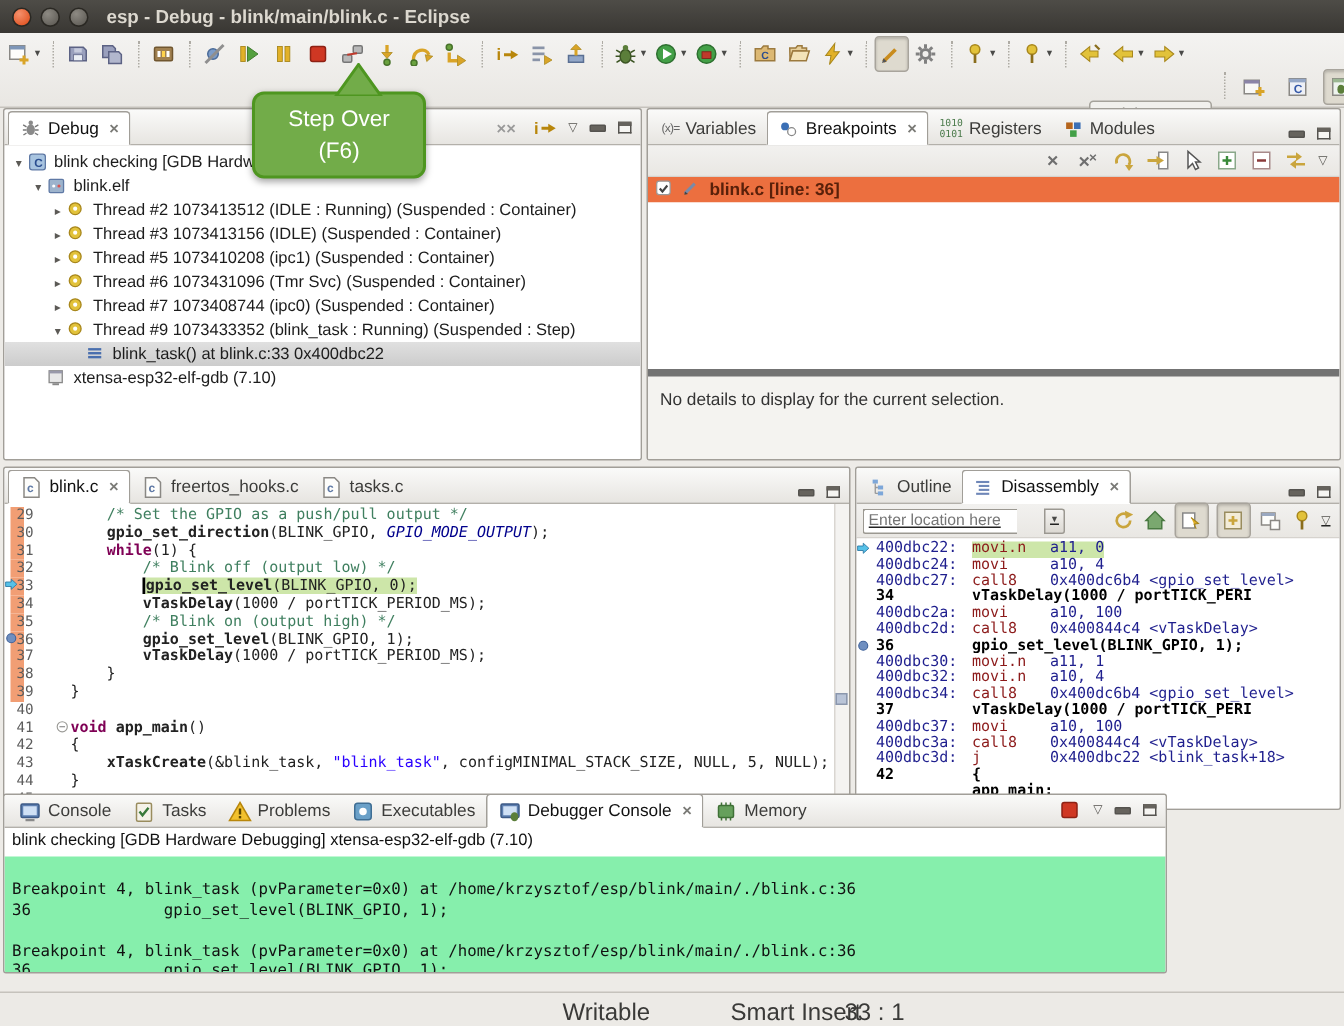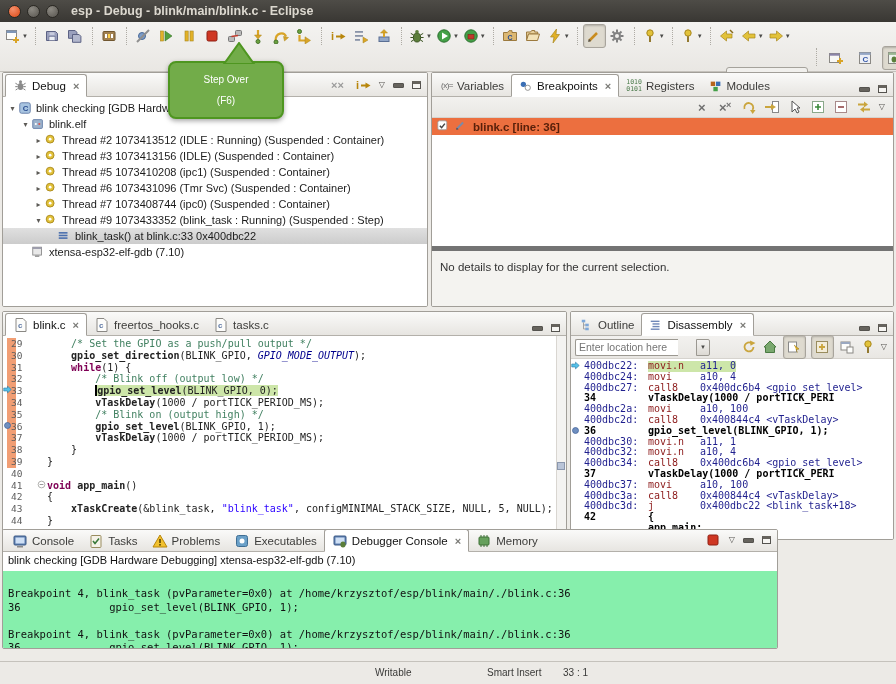--- a/index.html
+++ b/index.html
@@ -61,46 +61,46 @@
   .lnum{position:absolute;left:8px;top:0;}
   .ed-mark{position:absolute;left:0;top:0;}
   .ed-fold{width:10px;min-width:10px;color:#8a8a86;font-size:8px;line-height:11.8px;text-align:center;}
   .cm{color:#3f7f5f;} .kw{color:#7f0055;font-weight:bold;} .st{color:#2a00ff;} .mc{color:#00008c;font-style:italic;} .fn{font-weight:bold;}
   .cursor{display:inline-block;width:2px;height:11px;background:#000;vertical-align:text-bottom;}
   .hlwrap{background:#cde6a9;}
   #ed-ruler{position:absolute;right:0;top:0;bottom:0;width:9px;background:#f4f3f1;border-left:1px solid #d9d6d1;}
   #ed-ruler-mark{position:absolute;right:1px;top:62%;width:6px;height:6px;background:#b9c4d8;border:1px solid #8b97ad;}
   
   #dis-toolbar{height:22px;min-height:22px;background:linear-gradient(#f2f1ef,#e9e7e3);border-bottom:1px solid #d6d3ce;
-    display:flex;align-items:center;gap:18px;padding:0 6px 0 4px;}
+    display:flex;align-items:center;gap:18px;padding:0 6px 0 4px;text-decoration:underline;}
   #dis-loc{width:96px;height:15px;border:1px solid #9b9891;border-right:none;border-radius:2px 0 0 2px;font-size:10.5px;color:#777;padding:0 3px;
     font-family:"Liberation Sans",sans-serif;background:#fff;}
   #dis-loc-caret{width:14px;height:17px;border:1px solid #9b9891;border-radius:0 2px 2px 0;background:linear-gradient(#f4f3f1,#dcd9d3);
     display:flex;align-items:center;justify-content:center;font-size:6px;color:#4a4a48;box-sizing:border-box;}
   #dis-icons{display:flex;gap:5px;align-items:center;margin-left:auto;}
   #dis-body{flex:1;overflow:hidden;background:#fff;padding-top:2px;}
   .d-row{display:flex;height:10.8px;line-height:10.8px;font-family:"DejaVu Sans Mono","Liberation Mono",monospace;font-size:10px;white-space:pre;}
   .d-marker{width:13px;min-width:13px;position:relative;}
   .d-addr{width:64px;min-width:64px;color:#1f1f8e;}
   .d-op{width:52px;min-width:52px;color:#8c1a1a;display:inline-block;}
   .d-opr{color:#1f1f8e;}
   .d-num{width:64px;min-width:64px;font-weight:bold;color:#000;display:inline-block;}
   .d-src{font-weight:bold;color:#000;}
   .dhl{background:#cde6a9;display:inline-block;}
   
   #con-header{height:17px;min-height:17px;font-size:11px;color:#111;padding:2px 0 0 5px;background:#fff;}
   #con-body{flex:1;background:#86efac;padding:3px 0 0 5px;overflow:hidden;}
   .c-line{font-family:"DejaVu Sans Mono","Liberation Mono",monospace;font-size:10.5px;line-height:13.4px;white-space:pre;color:#111;}
   
   #statusbar{position:absolute;left:0;top:661px;width:896px;height:23px;background:#eceae6;border-top:1px solid #c5c2bc;}
-  .sb-item{position:absolute;top:5px;font-size:10px;color:#3a3a38;}
+  .sb-item{position:absolute;top:5px;font-size:16px;color:#3a3a38;}
   
   #tooltip{position:absolute;left:168px;top:61px;width:112px;height:54px;background:#72ac49;border:2px solid #4e9620;
     border-radius:8px;z-index:60;box-shadow:0 2px 5px rgba(0,0,0,.35);display:flex;flex-direction:column;align-items:center;justify-content:center;}
-  #tooltip .tt1,#tooltip .tt2{color:#fff;font-size:10px;line-height:21px;}
+  #tooltip .tt1,#tooltip .tt2{color:#fff;font-size:15px;line-height:21px;}
   #tooltip-arrow{position:absolute;left:52px;top:-21px;line-height:0;}
 </style>
 </head>
 <body>
 
 <div id="root">
 
   <div id="titlebar">
     <span class="wbtn close"></span>
     <span class="wbtn min"></span>

